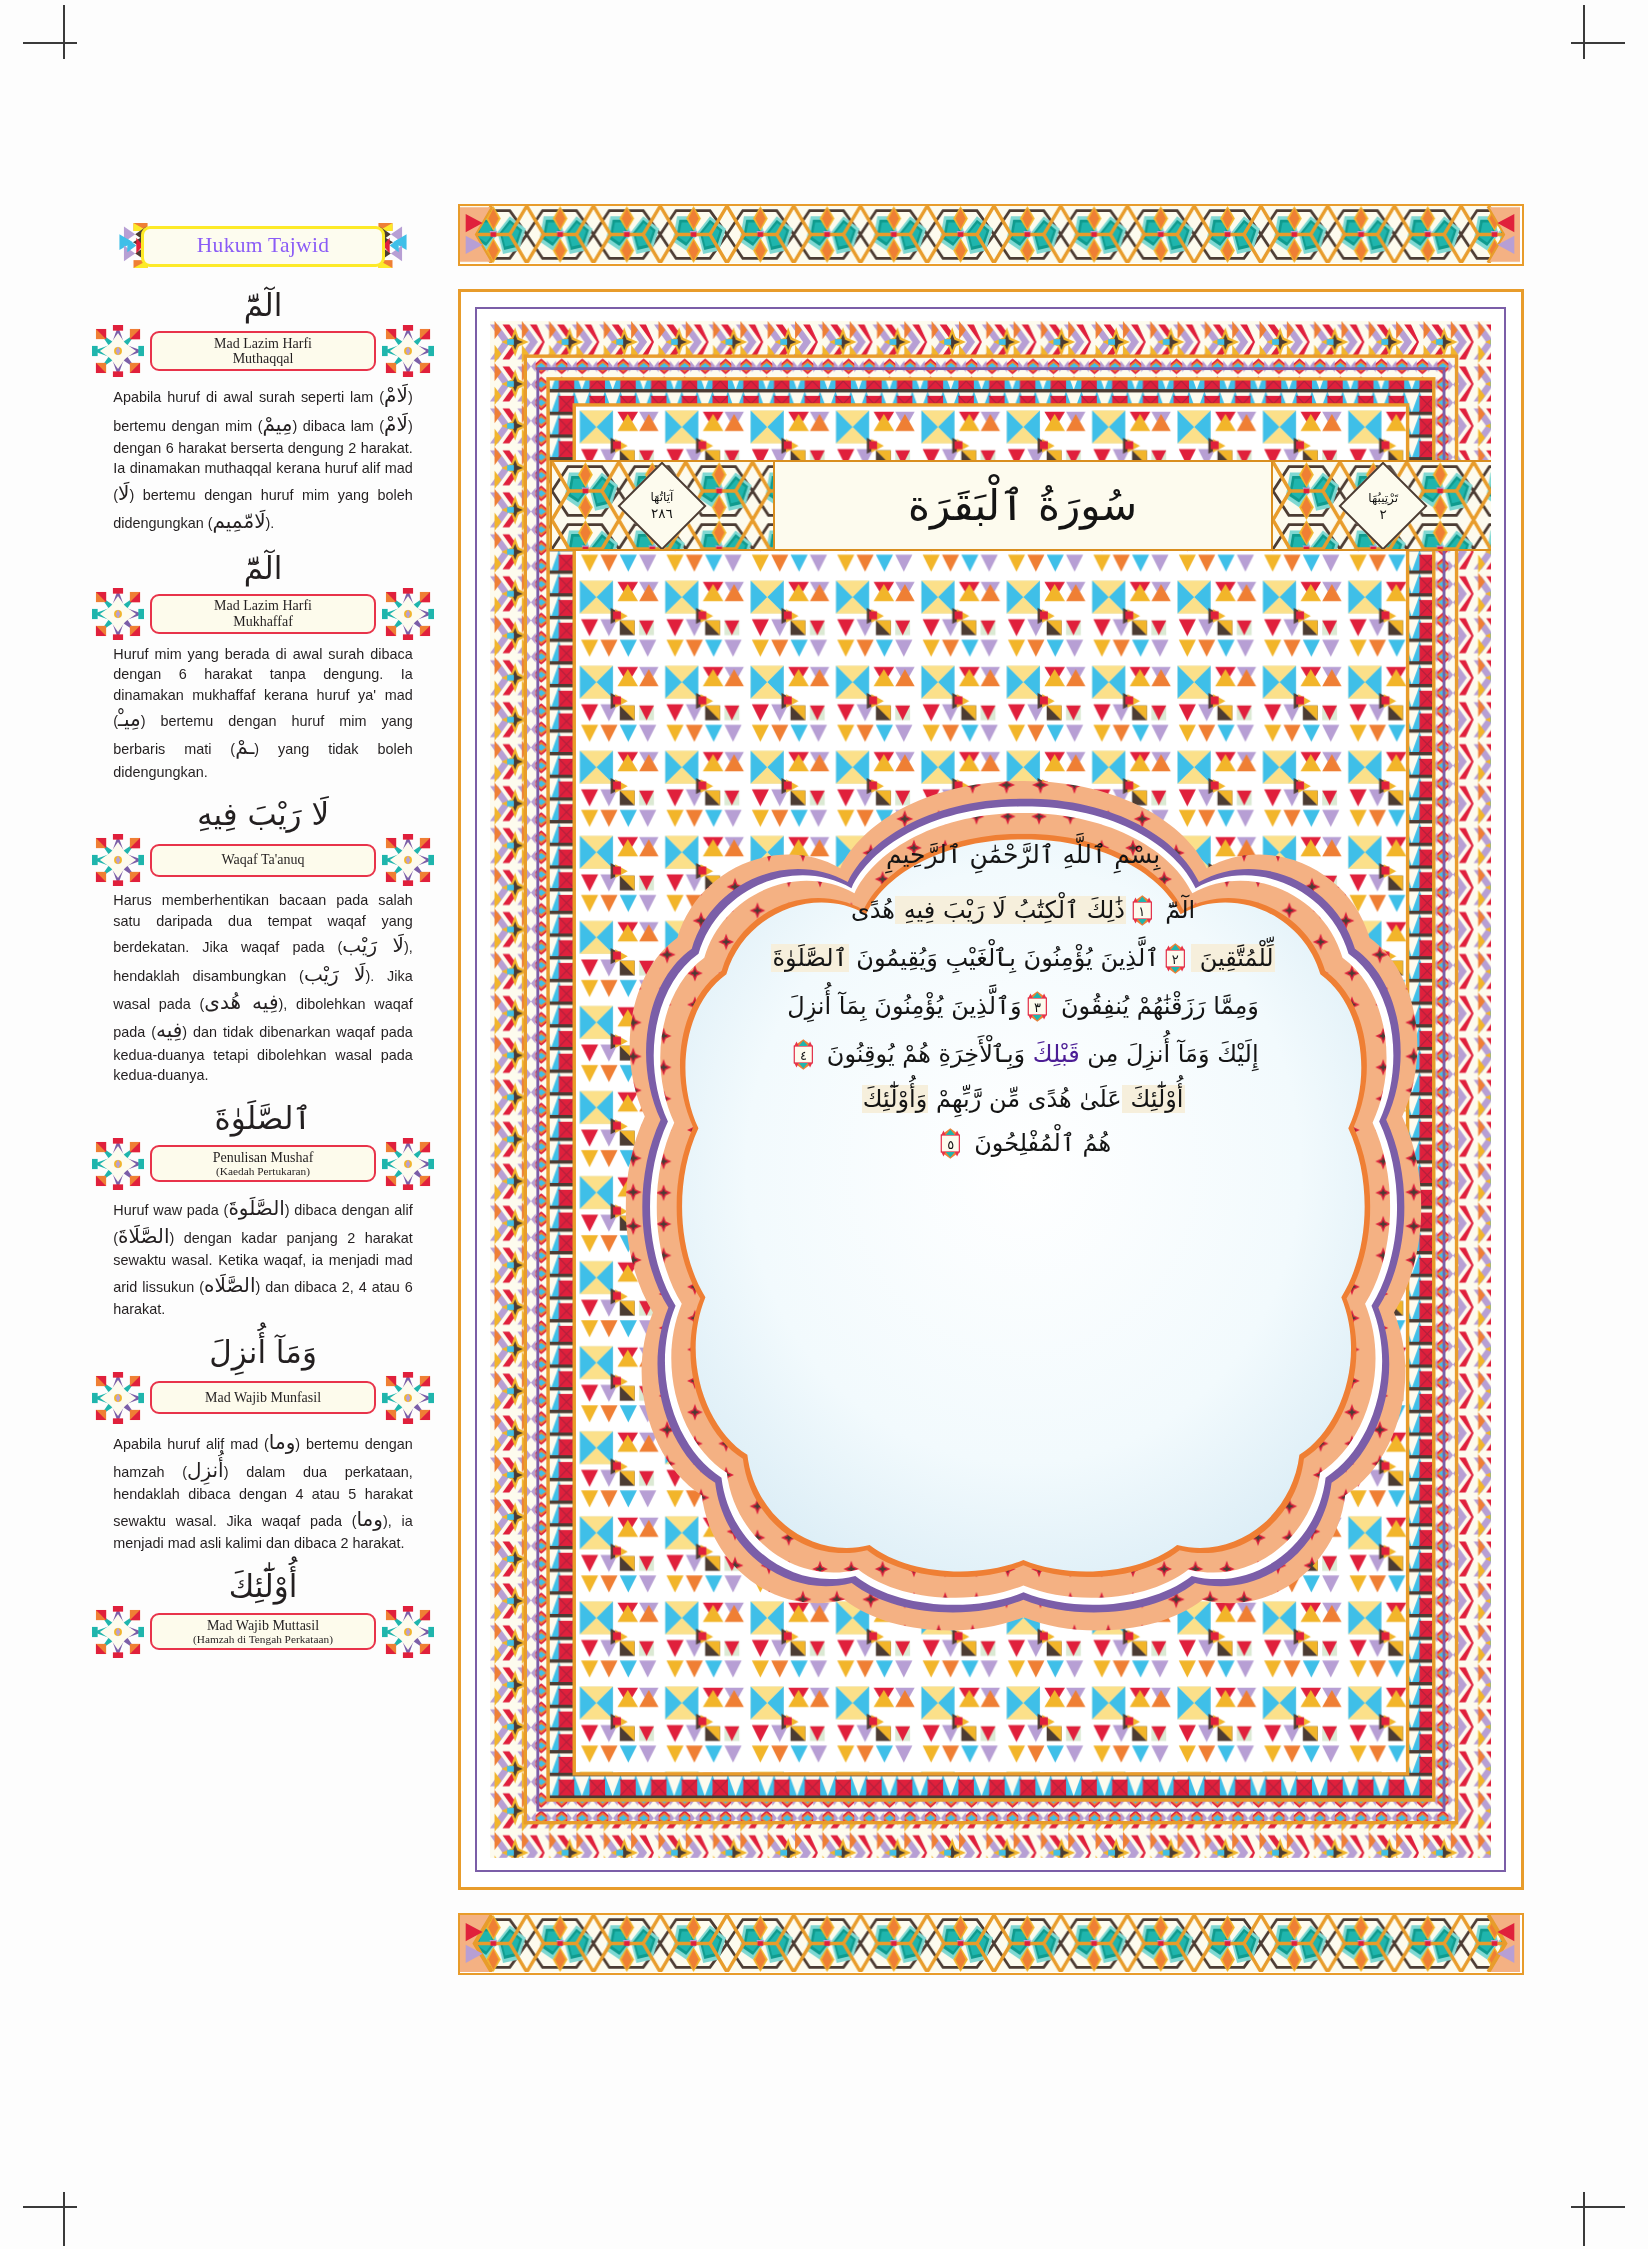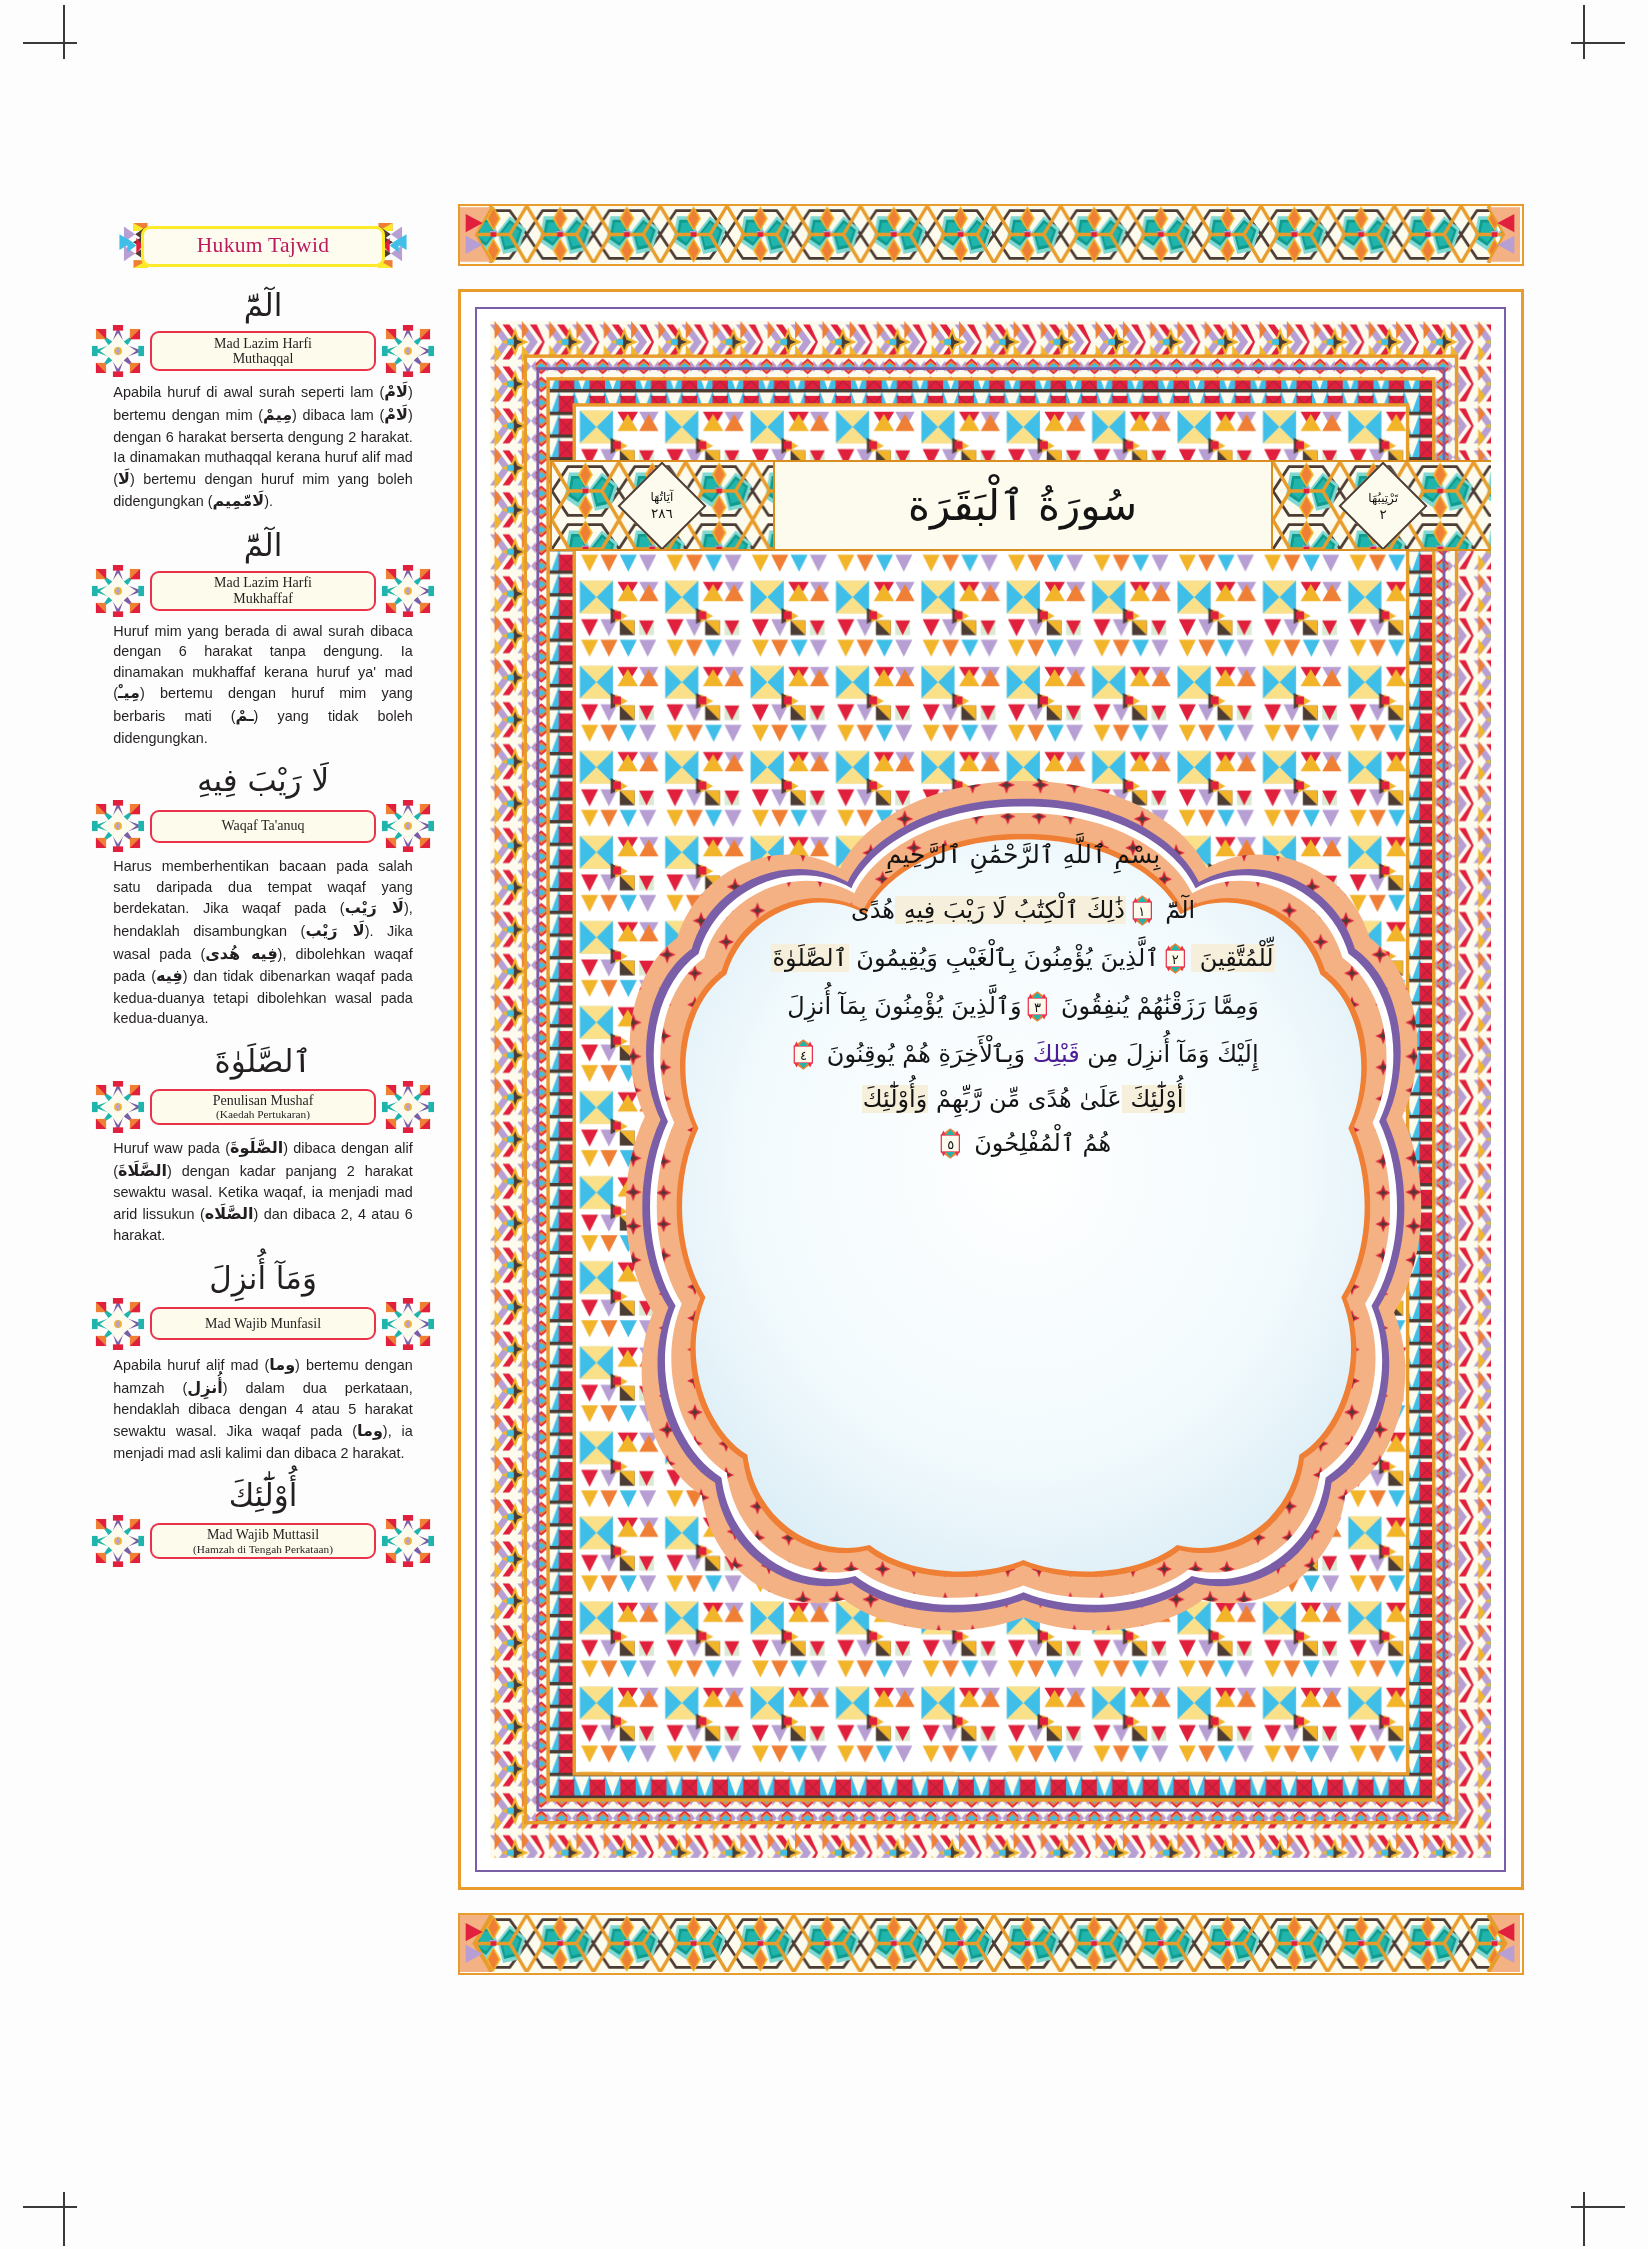--- a/index.html
+++ b/index.html
@@ -24,21 +24,21 @@
     position:absolute;left:111px;top:221px;width:304px;
   }
   .hdr-wrap{position:relative;height:50px;display:flex;align-items:center;justify-content:center;}
   .hdr-box{
     position:relative;z-index:3;
     width:238px;height:35px;
     background:#fdfcef;border:3.4px solid #fdea28;border-radius:9px;
     display:flex;align-items:center;justify-content:center;
   }
   .hdr-title{
-    font-family:"Liberation Serif",serif;font-size:21.5px;color:#be185d;
+    font-family:"Liberation Serif",serif;font-size:21.5px;color:#8b5cf6;
     letter-spacing:0.3px;line-height:1;white-space:nowrap;
   }
   .hdr-orn{position:absolute;top:2.3px;width:51px;height:45px;z-index:2;}
   .hdr-orn.l{left:-3.4px;}
   .hdr-orn.r{right:-3.4px;}
 
   .rule{margin-top:4.5px;}
   .rule + .rule{margin-top:2.3px;}
 
   .arabic-sample{
@@ -70,21 +70,21 @@
   .star-orn.l{left:-19px;}
   .star-orn.r{right:-19px;}
 
   .rule-body{
     font-family:"Liberation Sans",sans-serif;
     font-size:14.4px;line-height:1.42;color:#231f20;
     text-align:justify;text-align-last:left;
     padding:8px 2.3px 0 2.3px;
     hyphens:none;
   }
-  .ar{font-family:"DejaVu Sans",sans-serif;direction:rtl;unicode-bidi:isolate;font-size:16px;font-weight:bold;}
+  .ar{font-family:"DejaVu Sans",sans-serif;direction:rtl;unicode-bidi:isolate;font-size:20px;}
 
   
   #page{
     position:absolute;left:453px;top:204px;width:1075px;height:1771px;
   }
 
   
   .ribbon{
     position:absolute;left:4.5px;width:1066px;height:62px;
     border:2.8px solid #e89c2b;box-sizing:border-box;background:#fff;

